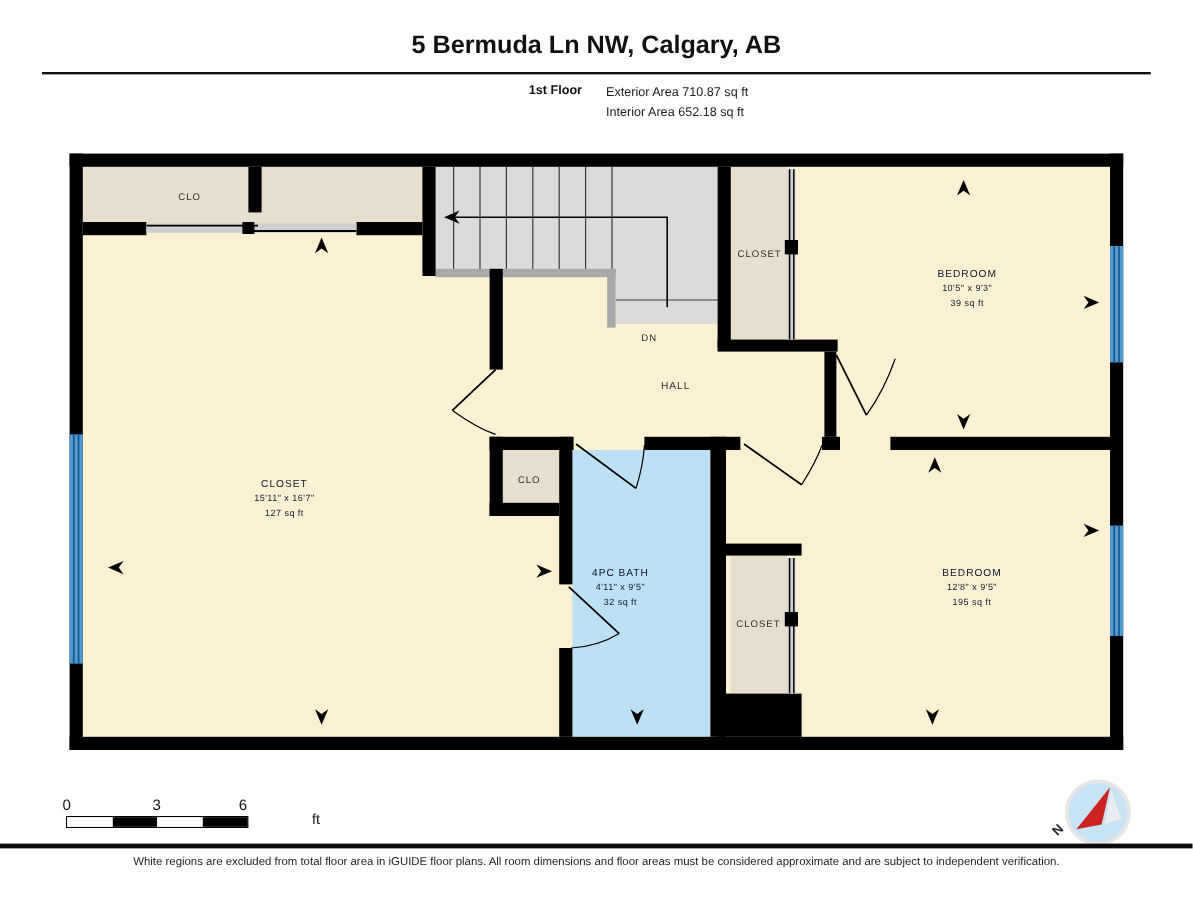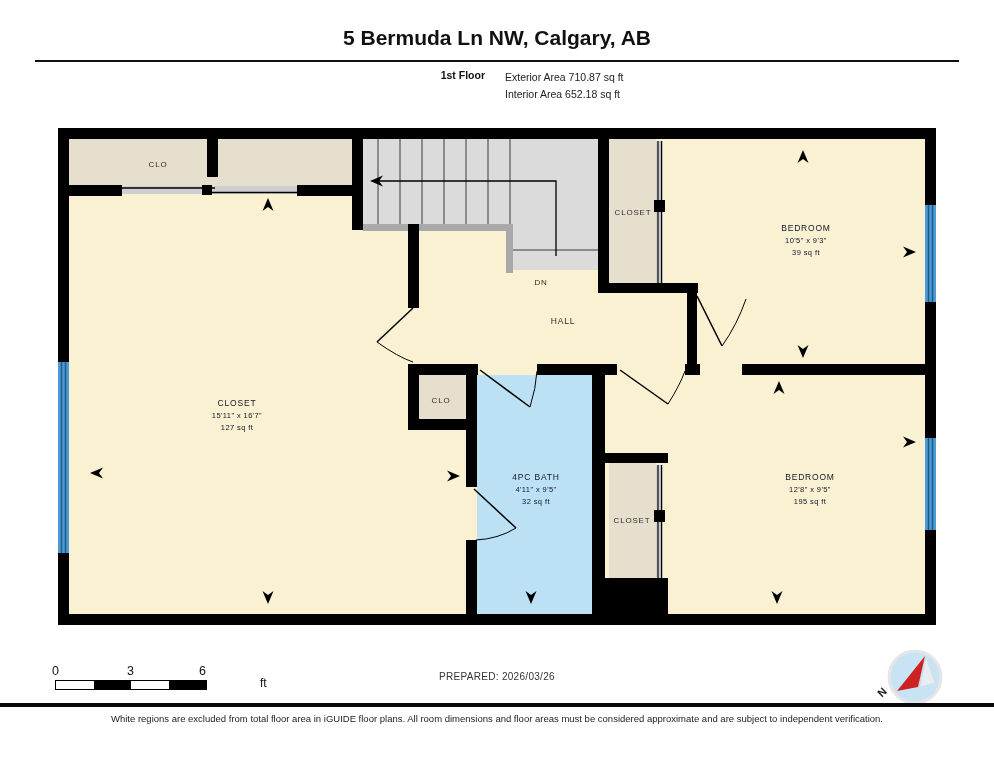--- a/index.html
+++ b/index.html
@@ -197,21 +197,21 @@
     <div class="room-dims">10'5" x 9'3"</div>
     <div class="room-area">39 sq ft</div>
   </div>
 
   <div class="abs ctr room-label" style="left:810px;top:489px">
     <div class="room-name">BEDROOM</div>
     <div class="room-dims">12'8" x 9'5"</div>
     <div class="room-area">195 sq ft</div>
   </div>
 
-  <div class="abs ctr room-label" style="left:536px;top:489px">
+  <div class="abs ctr room-label" style="left:517px;top:489px">
     <div class="room-name">4PC BATH</div>
     <div class="room-dims">4'11" x 9'5"</div>
     <div class="room-area">32 sq ft</div>
   </div>
 
   <div class="abs ctr small-label" style="left:158px;top:164px">CLO</div>
   <div class="abs ctr small-label" style="left:441px;top:400px">CLO</div>
   <div class="abs ctr small-label" style="left:633px;top:212px">CLOSET</div>
   <div class="abs ctr small-label" style="left:632px;top:520px">CLOSET</div>
   <div class="abs ctr small-label" style="left:541px;top:282px">DN</div>
@@ -225,18 +225,17 @@
     </div>
     <div id="bar">
       <div class="seg-w"></div>
         <div class="seg-b"></div>
         <div class="seg-w"></div>
         <div class="seg-b"></div>
     </div>
     <div id="scale-unit">ft</div>
   </div>
 
-  <div id="prepared" class="abs">PREPARED: 2026/03/26</div>
   <div id="compass-n" class="abs">N</div>
   <div id="footer-rule" class="abs"></div>
   <div id="disclaimer" class="abs">White regions are excluded from total floor area in iGUIDE floor plans. All room dimensions and floor areas must be considered approximate and are subject to independent verification.</div>
 
 </div>
 
 </body></html>

